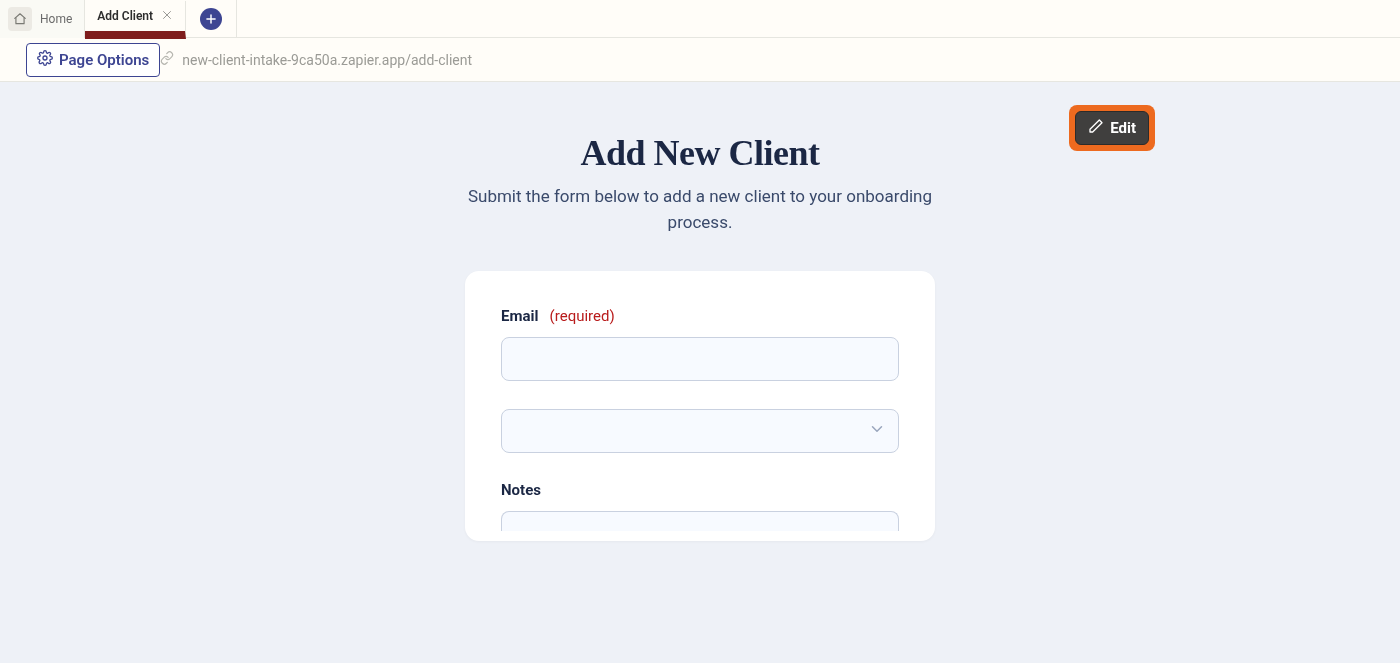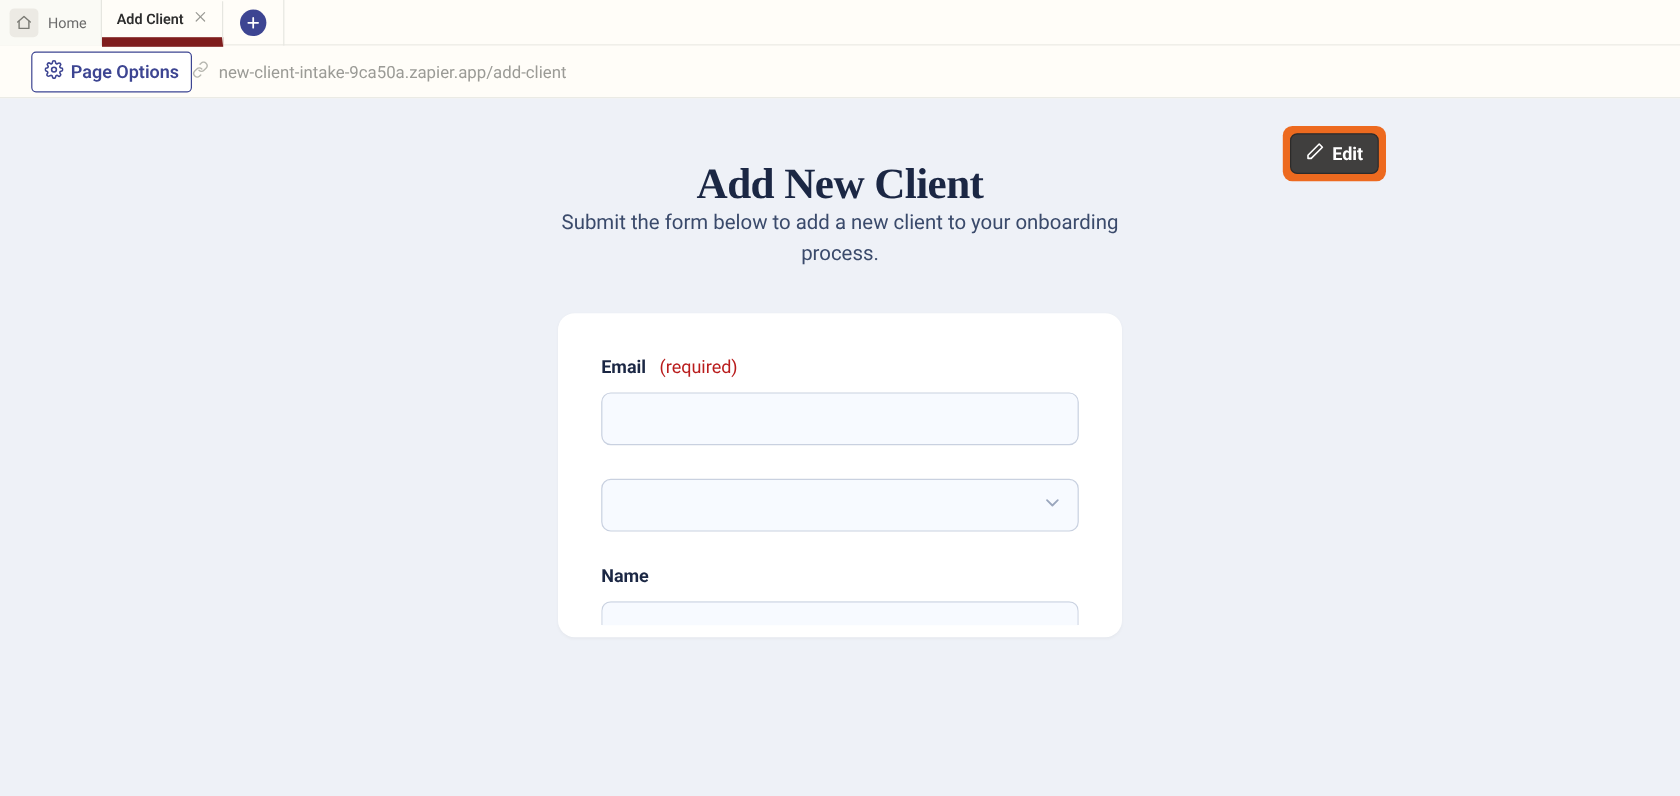--- a/index.html
+++ b/index.html
@@ -15,21 +15,21 @@
   .plus-btn { width:22px; height:22px; border-radius:50%; background:#3d4592; display:flex; align-items:center; justify-content:center; cursor:pointer;}
   .plus-btn svg { stroke:#fff; }
   
   .optbar { display:flex; align-items:center; height:44px; padding:0 26px; border-bottom:1px solid #e6e6e0; background:#fffdf8;}
   .page-options { display:flex; align-items:center; gap:6px; border:1.5px solid #3d4592; border-radius:4px; padding:6px 10px; color:#3d4592; font-weight:600; font-size:15px; cursor:pointer; background:#fff;}
   .url-wrap { display:flex; align-items:flex-end; gap:8px; color:#9b9b96; font-size:14px; }
   
   .canvas { background:#eef1f7; width:100%; height:calc(663px - 38px - 44px); position:relative; padding-top:50px;}
   .page-header { width:470px; margin:0 auto; text-align:center; position:relative;}
   .page-title { font-size:36px; font-weight:800; color:#1b2744; letter-spacing:-0.5px;font-family:Liberation Serif, serif;}
-  .page-sub { margin-top:0; font-size:17px; color:#3a4a6b; line-height:1.5;}
+  .page-sub { margin-top:10px; font-size:17px; color:#3a4a6b; line-height:1.5;}
   .edit-callout { position:absolute; top:-27px; right:-220px; background:#ed6a1f; padding:6px; border-radius:8px;}
   .edit-btn { display:flex; align-items:center; gap:6px; background:#403f3e; color:#fff; font-weight:700; font-size:15px; padding:6px 12px; border-radius:6px; border:1px solid #2c2b2a; cursor:pointer;}
   .form-card { width:470px; margin:36px auto 0; background:#fff; border-radius:14px; padding:36px 36px 10px; box-shadow:0 1px 3px rgba(0,0,0,0.04);}
   .field { margin-bottom:28px; }
   .label-row { font-size:15px; color:#1b2744; font-weight:700; margin-bottom:12px;}
   .label-row .req { font-weight:400; color:#b91c1c;}
   .text-input { width:100%; height:44px; border:1px solid #c9d1e0; border-radius:8px; background:#f7faff; padding:0 12px; font-size:15px; color:#1b2744;}
   .select-input { width:100%; height:44px; border:1px solid #c9d1e0; border-radius:8px; background:#f7faff; padding:0 12px; display:flex; align-items:center; justify-content:flex-end; cursor:pointer;}
   .select-input svg { stroke:#9aa6bd;}
   .notes-input { width:100%; height:20px; border:1px solid #c9d1e0; border-top-left-radius:8px; border-top-right-radius:8px; border-bottom:none; background:#f7faff;}
@@ -121,18 +121,18 @@
         <span style="flex:1;"></span>
         <span>
           <svg width="18" height="18" viewBox="0 0 24 24" fill="none" stroke-width="2" stroke-linecap="round" stroke-linejoin="round">
               <polyline points="6 9 12 15 18 9"></polyline>
             </svg>
         </span>
       </div>
     </div>
 
     <div class="field" style="margin-bottom:0;">
-      <div class="label-row">Name</div>
+      <div class="label-row">Notes</div>
       <div class="notes-input"></div>
     </div>
 
   </div>
 </div>
 
 </body></html>

